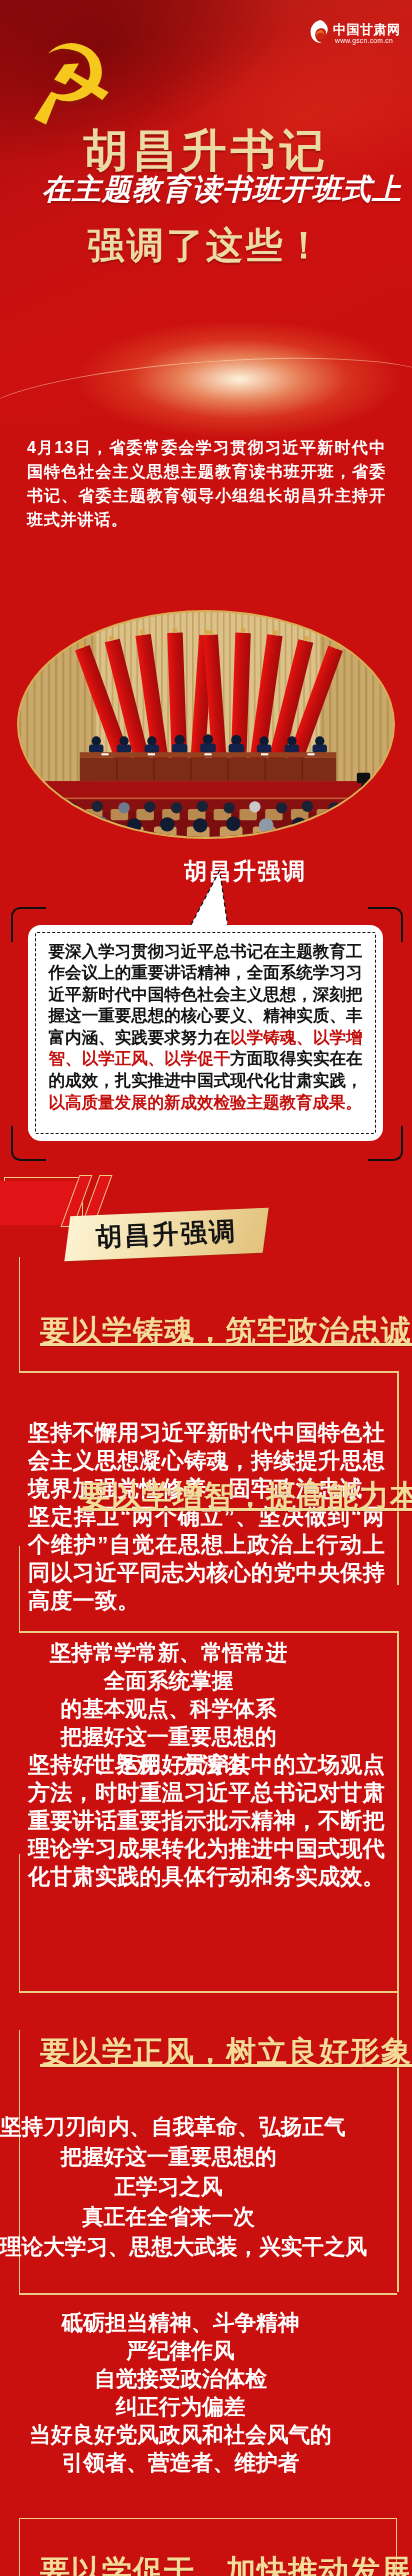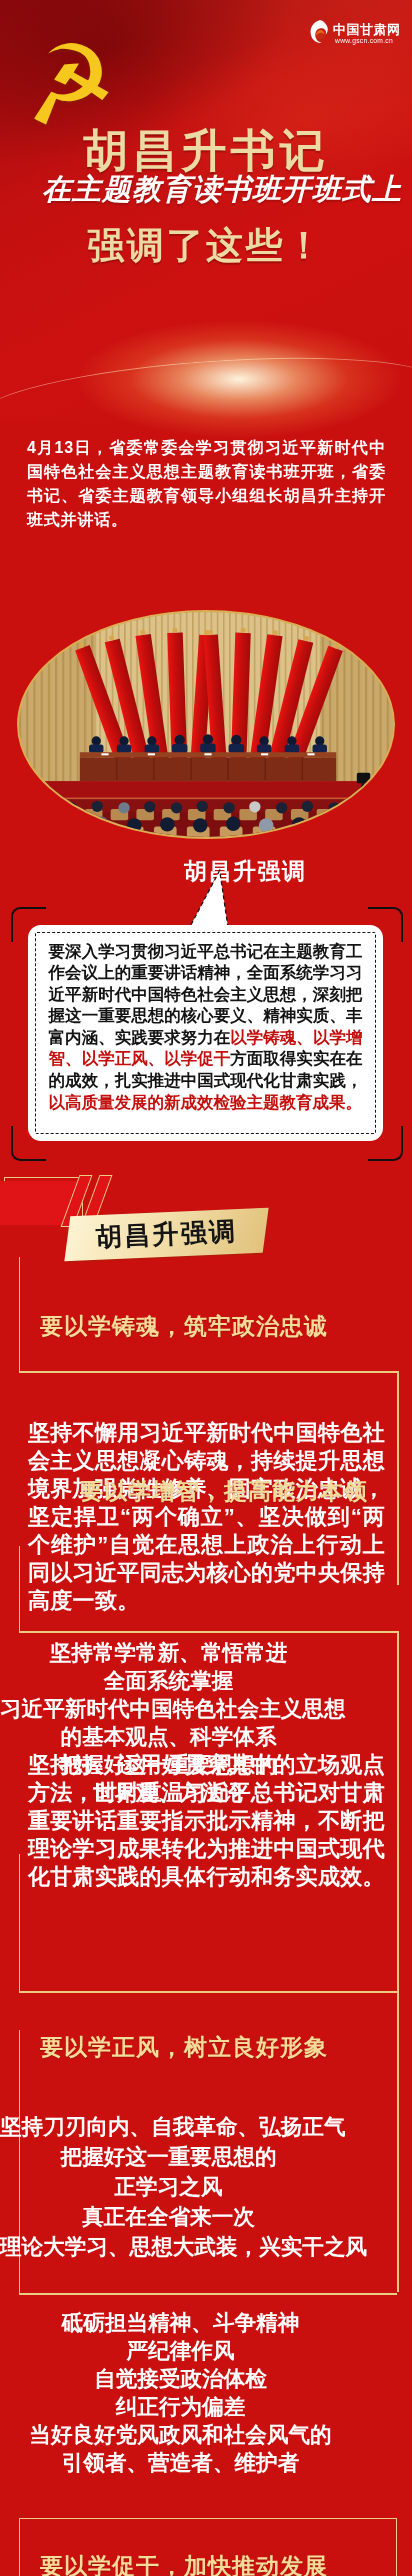--- a/index.html
+++ b/index.html
@@ -60,22 +60,22 @@
   .banner{left:68px;top:1212px;width:197px;height:45px;
     background:linear-gradient(105deg,#fdf4d4 0%,#f3e0ac 45%,#e2c27c 100%);
     transform:skewX(-10deg) rotate(-2.5deg);box-shadow:1px 1.5px 0 rgba(120,60,0,.25);}
   .banner span{display:block;text-align:center;line-height:45px;font-size:26px;font-weight:900;color:#151515;
     letter-spacing:2.1px;transform:skewX(10deg);}
   
   .gl{background:#eccb82;}
   .glv{width:1.5px;} .glh{height:1.5px;}
   .hdr4box{left:18.5px;top:2518px;width:378px;height:103px;border:1.5px solid #eccb82;box-sizing:border-box;}
   
-  .sec-h{font-size:23px;font-weight:900;color:#f4db98;letter-spacing:1px;white-space:nowrap;
-    text-shadow:0 1px 1px rgba(90,10,0,.3);}
+  .sec-h{font-size:30px;font-weight:900;color:#f4db98;letter-spacing:1px;white-space:nowrap;
+    text-shadow:0 1px 1px rgba(90,10,0,.3);text-decoration:underline;}
   .para{left:28px;width:357px;font-size:22px;line-height:28px;font-weight:800;color:#ffffff;
     text-align:justify;letter-spacing:0.3px;}
   .clist{left:0;width:337px;text-align:center;font-weight:800;color:#ffffff;font-size:21.6px;}
   .clist div{white-space:nowrap;}
 </style>
 </head>
 <body>
 
 <div id="page">
 
@@ -323,21 +323,20 @@
   <div class="abs gl glh" style="left:18.5px;top:2293px;width:378px;"></div>
   <div class="abs hdr4box"></div>
 
   <div class="abs sec-h" style="left:40px;top:1311px;">要以学铸魂，筑牢政治忠诚</div>
   <div class="abs para" style="top:1391px;margin-top:28px;">坚持不懈用习近平新时代中国特色社会主义思想凝心铸魂，持续提升思想境界加强党性修养、固牢政治忠诚，坚定捍卫“两个确立”、坚决做到“两个维护”自觉在思想上政治上行动上同以习近平同志为核心的党中央保持高度一致。</div>
 
   <div class="abs sec-h" style="left:40px;top:1476px;margin-left:40px;">要以学增智，提高能力本领</div>
   <div class="abs clist" style="top:1639px;line-height:28px;">
     <div>坚持常学常新、常悟常进</div>
     <div>全面系统掌握</div>
-    <div>习近平新时代中国特色社会主义思想</div>
     <div>的基本观点、科学体系</div>
     <div>把握好这一重要思想的</div>
     <div>世界观、方法论</div>
   </div>
   <div class="abs para" style="top:1751px;line-height:28px;">坚持好、运用好贯穿其中的立场观点方法，时时重温习近平总书记对甘肃重要讲话重要指示批示精神，不断把理论学习成果转化为推进中国式现代化甘肃实践的具体行动和务实成效。</div>
 
   <div class="abs sec-h" style="left:40px;top:2032px;">要以学正风，树立良好形象</div>
   <div class="abs clist" style="top:2112px;line-height:30px;">
     <div>坚持刀刃向内、自我革命、弘扬正气</div>
     <div>把握好这一重要思想的</div>

